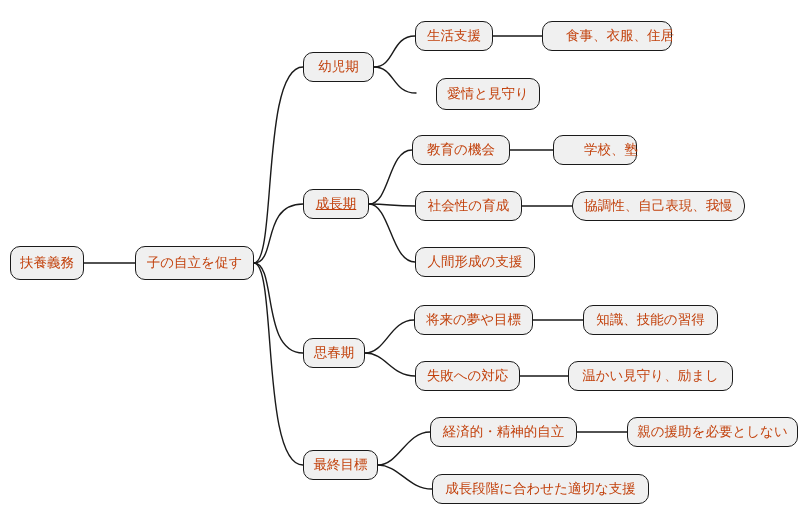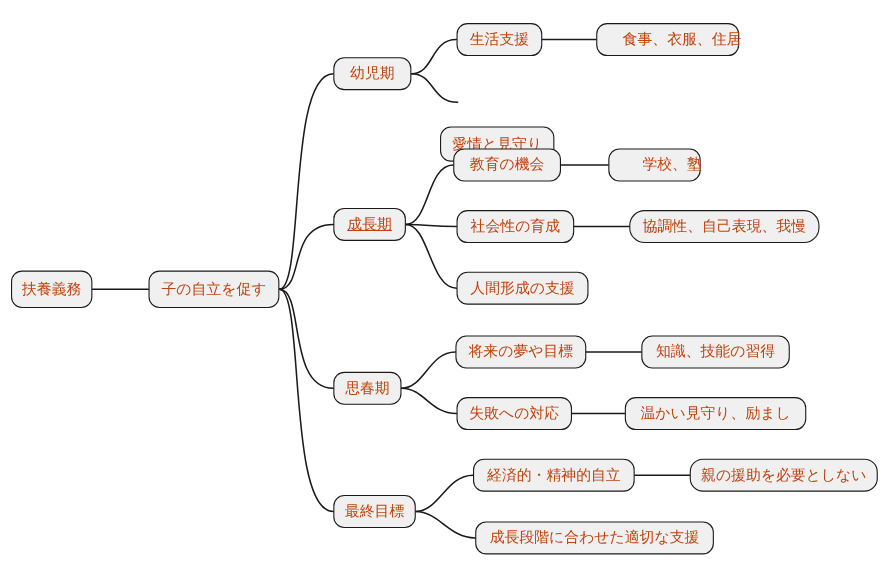--- a/index.html
+++ b/index.html
@@ -74,32 +74,32 @@
   <div class="node" style="left:10px; top:246px; width:74px; height:34px;">扶養義務</div>
 
   <div class="node" style="left:135px; top:246px; width:119px; height:34px;">子の自立を促す</div>
 
   <div class="node" style="left:303px; top:52px; width:71px; height:30px;">幼児期</div>
   <div class="node" style="left:303px; top:189px; width:66px; height:30px;text-decoration:underline;">成長期</div>
   <div class="node" style="left:303px; top:338px; width:62px; height:30px;">思春期</div>
   <div class="node" style="left:303px; top:450px; width:75px; height:30px;">最終目標</div>
 
   <div class="node" style="left:415px; top:21px; width:78px; height:30px;">生活支援</div>
-  <div class="node" style="left:400px; top:78px; width:104px; height:32px;margin-top:37px;">愛情と見守り</div>
+  <div class="node" style="left:436px; top:78px; width:104px; height:32px;">愛情と見守り</div>
 
   <div class="node" style="left:412px; top:135px; width:98px; height:30px;">教育の機会</div>
   <div class="node" style="left:415px; top:191px; width:107px; height:30px;">社会性の育成</div>
   <div class="node" style="left:415px; top:247px; width:120px; height:30px;">人間形成の支援</div>
 
   <div class="node" style="left:414px; top:305px; width:119px; height:30px;">将来の夢や目標</div>
   <div class="node" style="left:415px; top:361px; width:105px; height:30px;">失敗への対応</div>
 
   <div class="node" style="left:430px; top:417px; width:147px; height:30px;">経済的・精神的自立</div>
   <div class="node" style="left:432px; top:474px; width:217px; height:30px;">成長段階に合わせた適切な支援</div>
 
   <div class="node" style="left:542px; top:21px; width:130px; height:30px;padding-left:26px;">食事、衣服、住居</div>
   <div class="node" style="left:553px; top:135px; width:84px; height:30px;padding-left:32px;">学校、塾</div>
   <div class="node" style="left:572px; top:191px; width:173px; height:30px;border-radius:14px;">協調性、自己表現、我慢</div>
   <div class="node" style="left:583px; top:305px; width:135px; height:30px;">知識、技能の習得</div>
   <div class="node" style="left:568px; top:361px; width:165px; height:30px;">温かい見守り、励まし</div>
-  <div class="node" style="left:627px; top:417px; width:171px; height:30px;border-radius:12px;">親の援助を必要としない</div>
+  <div class="node" style="left:627px; top:417px; width:171px; height:30px;">親の援助を必要としない</div>
 
 </div>
 
 </body></html>

